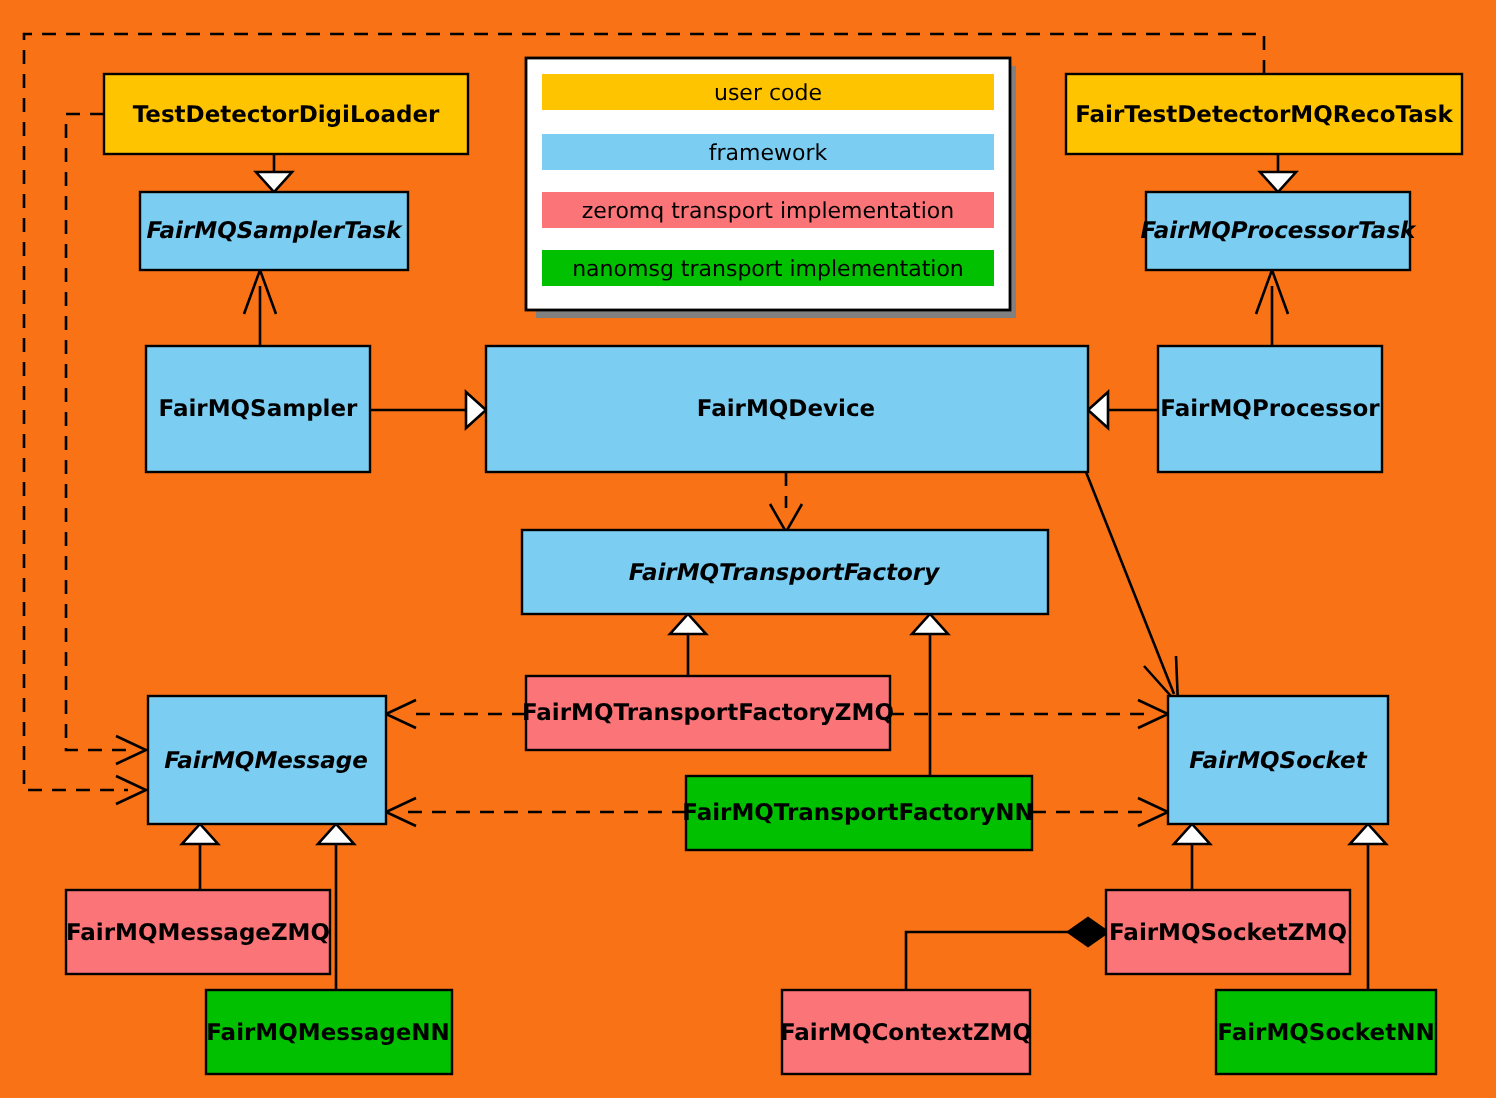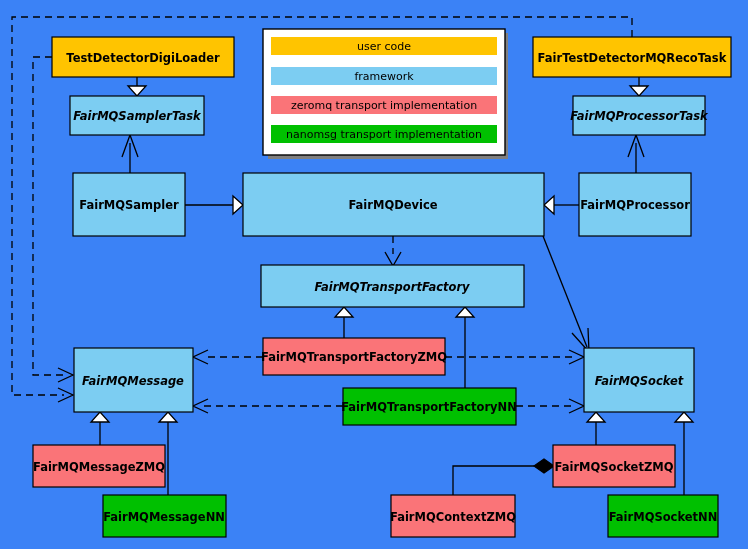--- a/index.html
+++ b/index.html
@@ -4,21 +4,21 @@
 <style>
   html, body {
     margin: 0;
     padding: 0;
     background: #ffffff;
   }
   #diagram-root {
     position: relative;
     width: 748px;
     height: 549px;
-    background: #3b82f6;
+    background: #f97316;
     font-family: "DejaVu Sans", sans-serif;
     overflow: hidden;
   }
   svg#canvas {
     position: absolute;
     top: 0; left: 0;
     width: 748px;
     height: 549px;
   }
   .node-box {

